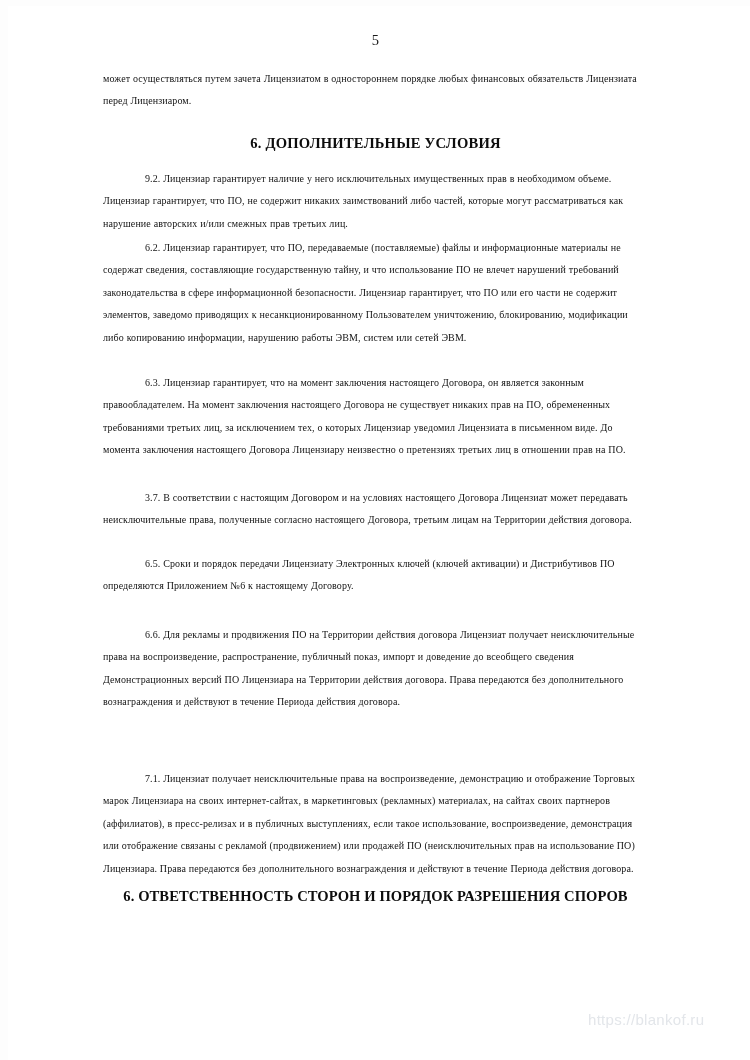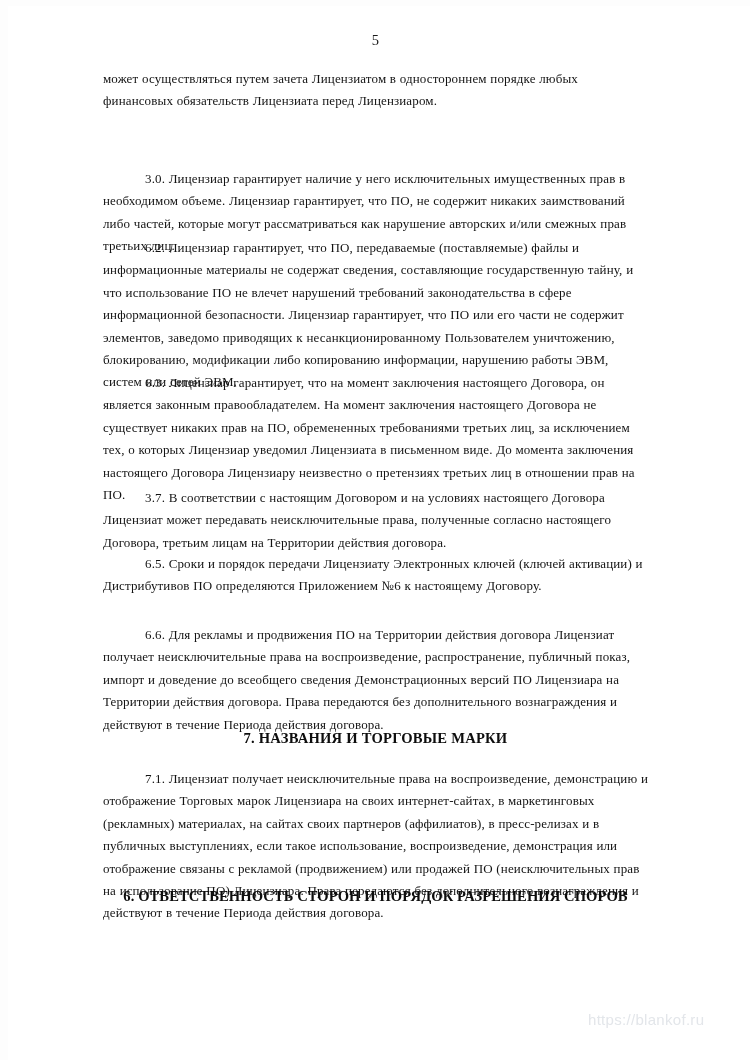--- a/index.html
+++ b/index.html
@@ -66,21 +66,21 @@
   }
 
   .body-text {
     position: absolute;
     left: 0;
     width: 545px;
   }
 
   p.para {
     margin: 0;
-    font-size: 13px;
+    font-size: 10px;
     line-height: 22.4px;
     text-align: left;
     color: #131313;
     letter-spacing: 0.01em;
     word-spacing: 0.02em;
   }
 
   p.indent {
     text-indent: 42px;
   }
@@ -135,23 +135,26 @@
   <div class="scan-edge-top"></div>
 
   <div class="content">
 
     <div class="page-number">5</div>
 
     <div class="body-text blk-intro">
       <p class="para">может осуществляться путем зачета Лицензиатом в одностороннем порядке любых финансовых обязательств Лицензиата перед Лицензиаром.</p>
     </div>
 
+    <div class="body-text blk-h6">
+      <h2 class="heading">6. ДОПОЛНИТЕЛЬНЫЕ УСЛОВИЯ</h2>
+    </div>
 
     <div class="body-text blk-6-1">
-      <p class="para indent">3.0. Лицензиар гарантирует наличие у него исключительных имущественных прав в необходимом объеме. Лицензиар гарантирует, что ПО, не содержит никаких заимствований либо частей, которые могут рассматриваться как нарушение авторских и/или смежных прав третьих лиц.</p>
+      <p class="para indent">9.2. Лицензиар гарантирует наличие у него исключительных имущественных прав в необходимом объеме. Лицензиар гарантирует, что ПО, не содержит никаких заимствований либо частей, которые могут рассматриваться как нарушение авторских и/или смежных прав третьих лиц.</p>
     </div>
 
     <div class="body-text blk-6-2">
       <p class="para indent">6.2. Лицензиар гарантирует, что ПО, передаваемые (поставляемые) файлы и информационные материалы не содержат сведения, составляющие государственную тайну, и что использование ПО не влечет нарушений требований законодательства в сфере информационной безопасности. Лицензиар гарантирует, что ПО или его части не содержит элементов, заведомо приводящих к несанкционированному Пользователем уничтожению, блокированию, модификации либо копированию информации, нарушению работы ЭВМ, систем или сетей ЭВМ.</p>
     </div>
 
     <div class="body-text blk-6-3">
       <p class="para indent">6.3. Лицензиар гарантирует, что на момент заключения настоящего Договора, он является законным правообладателем. На момент заключения настоящего Договора не существует никаких прав на ПО, обремененных требованиями третьих лиц, за исключением тех, о которых Лицензиар уведомил Лицензиата в письменном виде. До момента заключения настоящего Договора Лицензиару неизвестно о претензиях третьих лиц в отношении прав на ПО.</p>
     </div>
 
@@ -160,23 +163,20 @@
     </div>
 
     <div class="body-text blk-6-5">
       <p class="para indent">6.5. Сроки и порядок передачи Лицензиату Электронных ключей (ключей активации) и Дистрибутивов ПО определяются Приложением №6 к настоящему Договору.</p>
     </div>
 
     <div class="body-text blk-6-6">
       <p class="para indent">6.6. Для рекламы и продвижения ПО на Территории действия договора Лицензиат получает неисключительные права на воспроизведение, распространение, публичный показ, импорт и доведение до всеобщего сведения Демонстрационных версий ПО Лицензиара на Территории действия договора. Права передаются без дополнительного вознаграждения и действуют в течение Периода действия договора.</p>
     </div>
 
-    <div class="body-text blk-h7">
-      <h2 class="heading">7. НАЗВАНИЯ И ТОРГОВЫЕ МАРКИ</h2>
-    </div>
 
     <div class="body-text blk-7-1">
       <p class="para indent">7.1. Лицензиат получает неисключительные права на воспроизведение, демонстрацию и отображение Торговых марок Лицензиара на своих интернет-сайтах, в маркетинговых (рекламных) материалах, на сайтах своих партнеров (аффилиатов), в пресс-релизах и в публичных выступлениях, если такое использование, воспроизведение, демонстрация или отображение связаны с рекламой (продвижением) или продажей ПО (неисключительных прав на использование ПО) Лицензиара. Права передаются без дополнительного вознаграждения и действуют в течение Периода действия договора.</p>
     </div>
 
     <div class="body-text blk-h8">
       <h2 class="heading wide">6. ОТВЕТСТВЕННОСТЬ СТОРОН И ПОРЯДОК РАЗРЕШЕНИЯ СПОРОВ</h2>
     </div>
 
 

